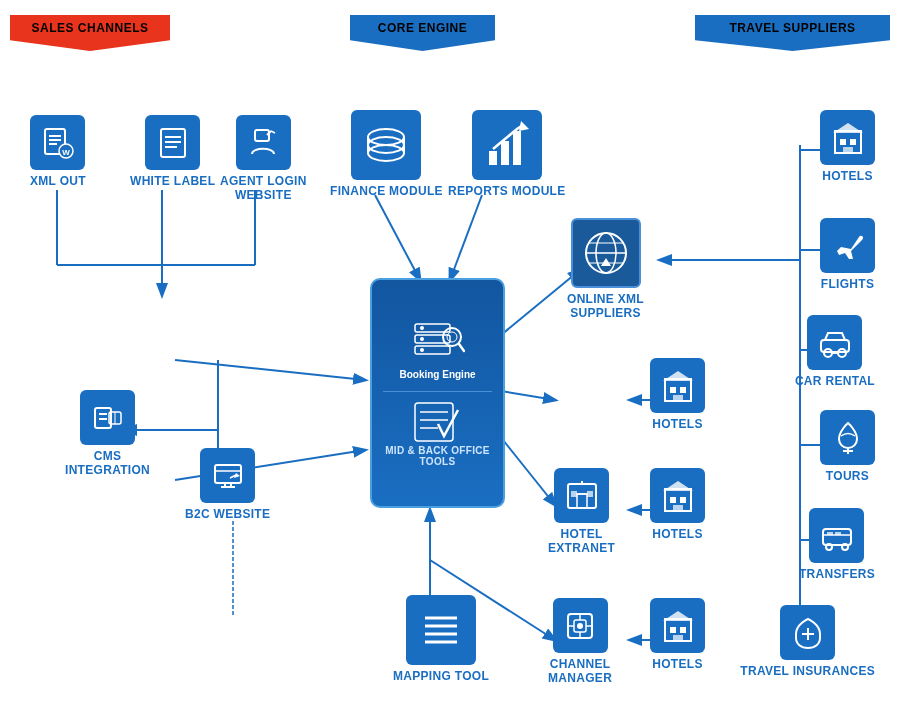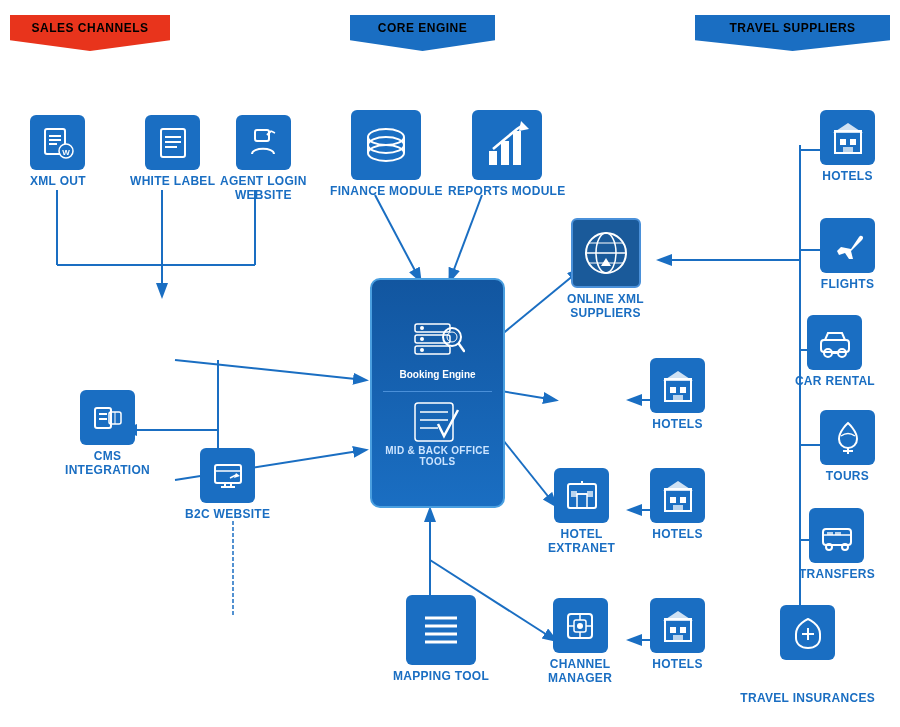--- a/index.html
+++ b/index.html
@@ -461,21 +461,21 @@
           <line x1="3" y1="16" x2="31" y2="16" stroke="white" stroke-width="1.5"></line>
           <rect x="7" y="13" width="6" height="3" fill="white" opacity="0.7"></rect>
           <rect x="15" y="13" width="6" height="3" fill="white" opacity="0.7"></rect>
           <circle cx="9" cy="28" r="3" fill="none" stroke="white" stroke-width="2"></circle>
           <circle cx="25" cy="28" r="3" fill="none" stroke="white" stroke-width="2"></circle>
         </svg>
     </div>
     <div class="icon-label">TRANSFERS</div>
   </div>
 
-  <div class="icon-box" style="right:25px; top:605px;gap:27px;">
+  <div class="icon-box" style="right:25px; top:605px;">
     <div class="icon-square medium">
       <svg width="34" height="34" viewBox="0 0 34 34">
           <path d="M17,3 C17,3 5,8 5,18 L5,22 C5,28 10,32 17,32 C24,32 29,28 29,22 L29,18 C29,8 17,3 17,3 Z" fill="none" stroke="white" stroke-width="2"></path>
           <line x1="17" y1="12" x2="17" y2="24" stroke="white" stroke-width="2"></line>
           <line x1="11" y1="18" x2="23" y2="18" stroke="white" stroke-width="2"></line>
         </svg>
     </div>
     <div class="icon-label">TRAVEL INSURANCES</div>
   </div>
 

